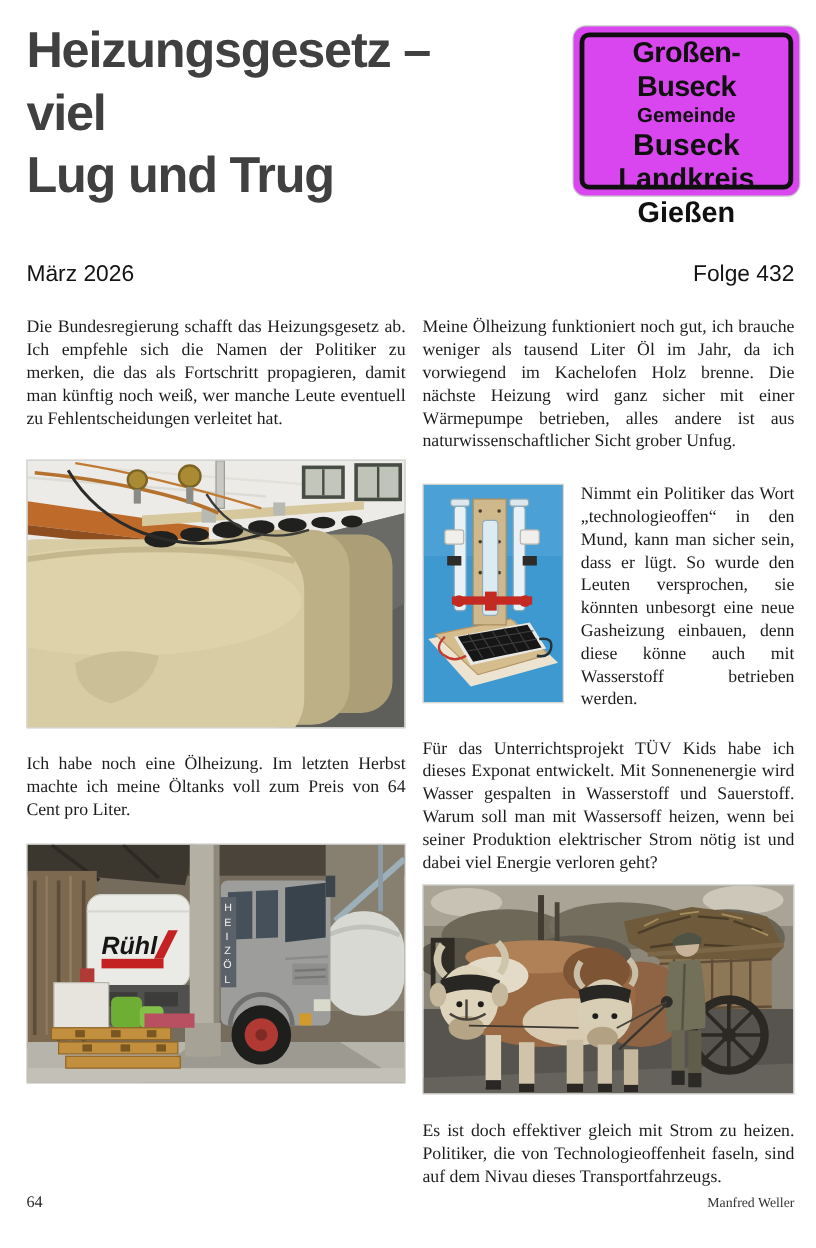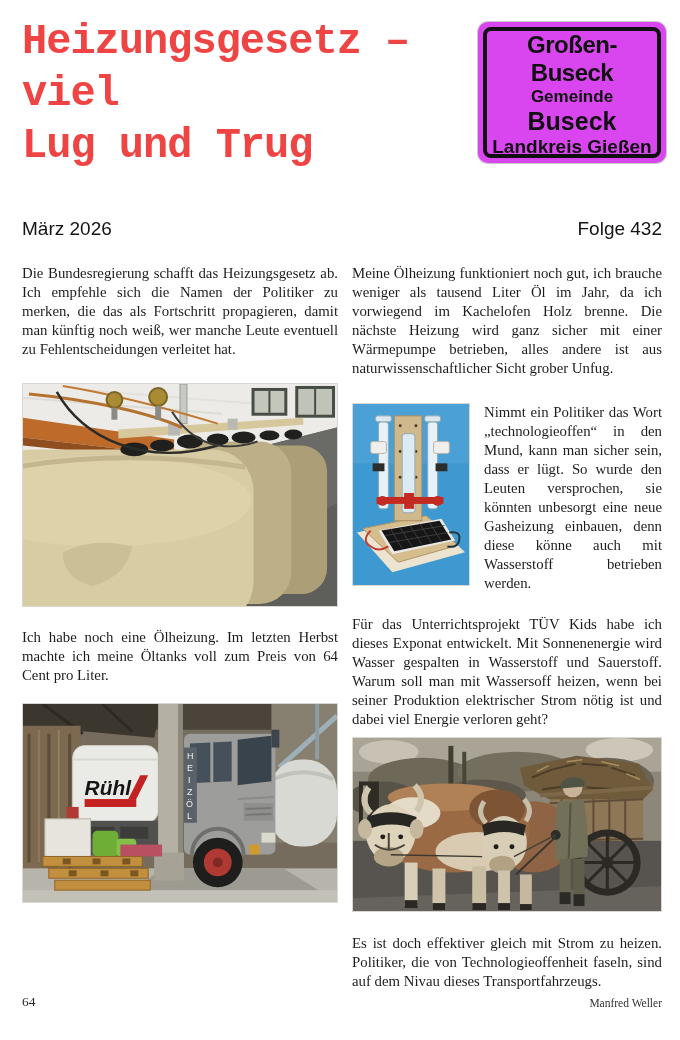--- a/index.html
+++ b/index.html
@@ -3,38 +3,38 @@
 <meta charset="utf-8">
 <style>
   html,body { margin:0; padding:0; background:#fff; }
   .page {
     position:relative; width:680px; height:1040px; background:#ffffff;
     font-family:"Liberation Serif", serif; color:#1c1c1c; overflow:hidden;
   }
   
   .title {
     position:absolute; left:22px; top:16px; width:430px;
-    font-family:Liberation Mono, monospace; font-weight:700;
-    font-size:42px; line-height:52px; letter-spacing:-1px; color:#ef4444;
+    font-family:Liberation Sans, sans-serif; font-weight:700;
+    font-size:42px; line-height:52px; letter-spacing:-1px; color:#404040;
   }
   .sign {
     position:absolute; left:478px; top:22px; width:188px; height:141px;
     background:#d946ef; border-radius:10px; box-sizing:border-box; padding:5px;
     box-shadow:0 0 0 1px #c9c9c9;
   }
   .sign-inner {
     width:100%; height:100%; box-sizing:border-box;
     border:4px solid #101010; border-radius:8px;
     display:flex; flex-direction:column; align-items:center; justify-content:space-evenly;
     font-family:"Liberation Sans", sans-serif; color:#101010; text-align:center;
   }
   .sign-l1 { font-size:24px; font-weight:700; letter-spacing:-0.5px; }
   .sign-l2 { font-size:17px; font-weight:600; }
   .sign-l3 { font-size:25px; font-weight:700; }
-  .sign-l4 { font-size:19px; font-weight:600;text-decoration:underline; }
+  .sign-l4 { font-size:24px; font-weight:600; }
   .dateline {
     position:absolute; left:22px; top:218px; width:640px;
     display:flex; justify-content:space-between;
     font-family:"Liberation Sans", sans-serif; font-size:19px; color:#141414;gap:32px;
   }
   
   .col { position:absolute; top:264px; font-size:14.8px; line-height:19px; text-align:justify; }
   .col-left  { left:22px;  width:316px; }
   .col-right { left:352px; width:310px; }
   .col p { margin:0; }

